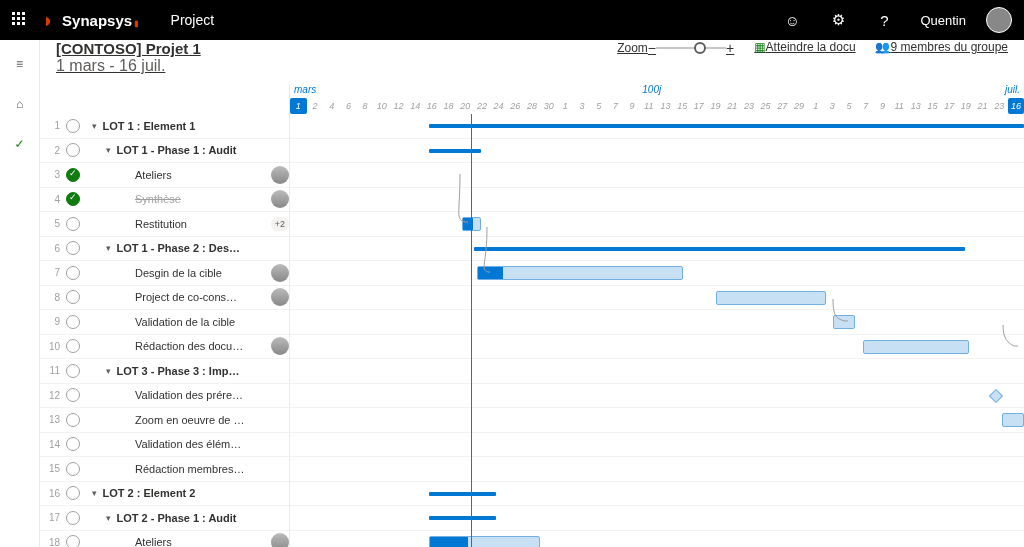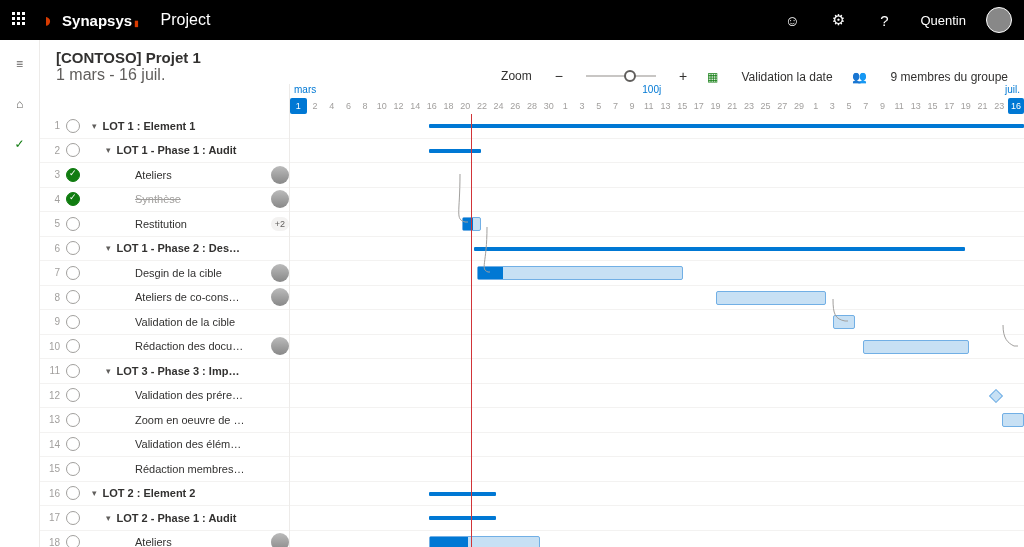--- a/index.html
+++ b/index.html
@@ -4,44 +4,44 @@
 <style>
   * { margin:0; padding:0; box-sizing:border-box; font-family:"Segoe UI",Arial,sans-serif; }
   body { width:1024px; height:547px; overflow:hidden; background:#fff; font-size:12px; color:#323130; }
   .topbar { height:40px; background:#000; display:flex; align-items:center; color:#fff; padding:0 12px; gap:14px; }
   .waffle { width:16px; height:16px; display:grid; grid-template-columns:repeat(3,3px); grid-template-rows:repeat(3,3px); gap:2px; }
   .waffle span { background:#fff; }
   .logo { display:flex; align-items:center; gap:8px; }
   .logo-mark { color:#d83b01; font-size:20px; font-weight:900; }
   .logo-text { font-weight:600; font-size:15px; color:#fff; display:flex; align-items:baseline; }
   .logo-text sup{font-size:8px;color:#d83b01;margin-left:2px;}
-  .app-name { font-size:16px; margin-left:8px; }
+  .app-name { font-size:14px; margin-left:18px; }
   .top-spacer { flex:1; }
   .top-icon { width:32px; height:32px; display:flex; align-items:center; justify-content:center; color:#fff; font-size:15px; cursor:pointer; }
   .username { font-size:13px; margin:0 6px; }
   .avatar-top { width:26px; height:26px; border-radius:50%; background:#888; border:1px solid #fff; }
   .shell { display:flex; height:507px; }
   .rail { width:40px; border-right:1px solid #edebe9; display:flex; flex-direction:column; align-items:center; padding-top:8px; gap:8px; }
   .rail-btn { width:32px; height:32px; display:flex; align-items:center; justify-content:center; color:#605e5c; cursor:pointer; }
   .main { flex:1; display:flex; flex-direction:column; overflow:hidden; }
-  .header { height:44px; display:flex; align-items:flex-end; padding:0 16px; gap:20px; }
+  .header { height:44px; display:flex; align-items:flex-start; padding:0 16px; gap:20px;text-decoration:underline; }
   .title-block {}
   .proj-title { font-size:15px; font-weight:600; }
   .proj-range { font-size:16px; color:#605e5c; }
   .tabs { display:flex; gap:18px; margin-left:8px; height:44px; align-items:center; }
   .tab { font-size:12px; color:#605e5c; cursor:pointer; height:44px; display:flex; align-items:center; border-bottom:2px solid transparent; }
   .tab.active { color:#0b6a3d; border-bottom-color:#0b6a3d; font-weight:600; }
   .hdr-spacer { flex:1; }
-  .hdr-ctrl { display:flex; align-items:center; gap:23px; color:#323130; font-size:12px; cursor:pointer; }
+  .hdr-ctrl { display:flex; align-items:center; gap:0; color:#323130; font-size:12px; cursor:pointer; }
   .zoom-track { width:70px; height:2px; background:#c8c6c4; position:relative; }
   .zoom-thumb { position:absolute; top:-5px; left:38px; width:12px; height:12px; border-radius:50%; background:#fff; border:2px solid #605e5c; }
   .content { flex:1; display:flex; overflow:hidden; position:relative; }
   .grid { width:250px; border-right:1px solid #edebe9; overflow:hidden; }
   .timeline { flex:1; position:relative; overflow:hidden; background:#fff; }
-  .tl-head { height:30px; position:relative; }
+  .tl-head { height:30px; position:relative;font-style:italic; }
   .tl-month { position:absolute; top:0; font-size:10px; color:#0078d4; }
   .tl-ticks { position:absolute; top:14px; left:0; right:0; height:16px; display:flex; }
   .tick { flex:1; font-size:9px; color:#a19f9d; text-align:center; line-height:16px; position:relative; }
   .tick.sel { background:#0078d4; color:#fff; border-radius:2px; }
   .tl-body { position:absolute; top:30px; left:0; right:0; bottom:0; }
   .row { height:24.5px; border-bottom:1px solid #f3f2f1; position:relative; display:flex; align-items:center; }
   .grid .row { padding-left:6px; gap:6px; font-size:11px; }
   .rownum { width:14px; text-align:right; color:#a19f9d; font-size:10px; }
   .status { width:14px; height:14px; border-radius:50%; border:1.5px solid #a19f9d; flex-shrink:0; }
   .status.done { background:#107c10; border-color:#107c10; position:relative; }
@@ -107,21 +107,21 @@
       <div class="hdr-ctrl">
         <span>Zoom</span>
         <span style="font-size:14px">−</span>
         <div class="zoom-track">
             <div class="zoom-thumb"></div>
           </div>
         <span style="font-size:14px">+</span>
       </div>
       <div class="hdr-ctrl">
         <span style="color:#107c10">▦</span>
-        <span>Validation la date</span>
+        <span>Atteindre la docu</span>
       </div>
       <div class="hdr-ctrl">
         <span style="color:#605e5c">👥</span>
         <span>9 membres du groupe</span>
       </div>
     </div>
 
     <div class="content">
       <div class="grid">
         <div style="height:30px"></div>
@@ -177,21 +177,21 @@
               <span style="width:28px"></span>
               <span style="width:9px"></span>
               <span class="task-name">Desgin de la cible</span>
               <span class="mini-avatar"></span>
             </div>
             <div class="row">
               <span class="rownum">8</span>
               <span class="status"></span>
               <span style="width:28px"></span>
               <span style="width:9px"></span>
-              <span class="task-name">Ateliers de co-cons…</span>
+              <span class="task-name">Project de co-cons…</span>
               <span class="mini-avatar"></span>
             </div>
             <div class="row">
               <span class="rownum">9</span>
               <span class="status"></span>
               <span style="width:28px"></span>
               <span style="width:9px"></span>
               <span class="task-name">Validation de la cible</span>
             </div>
             <div class="row">

